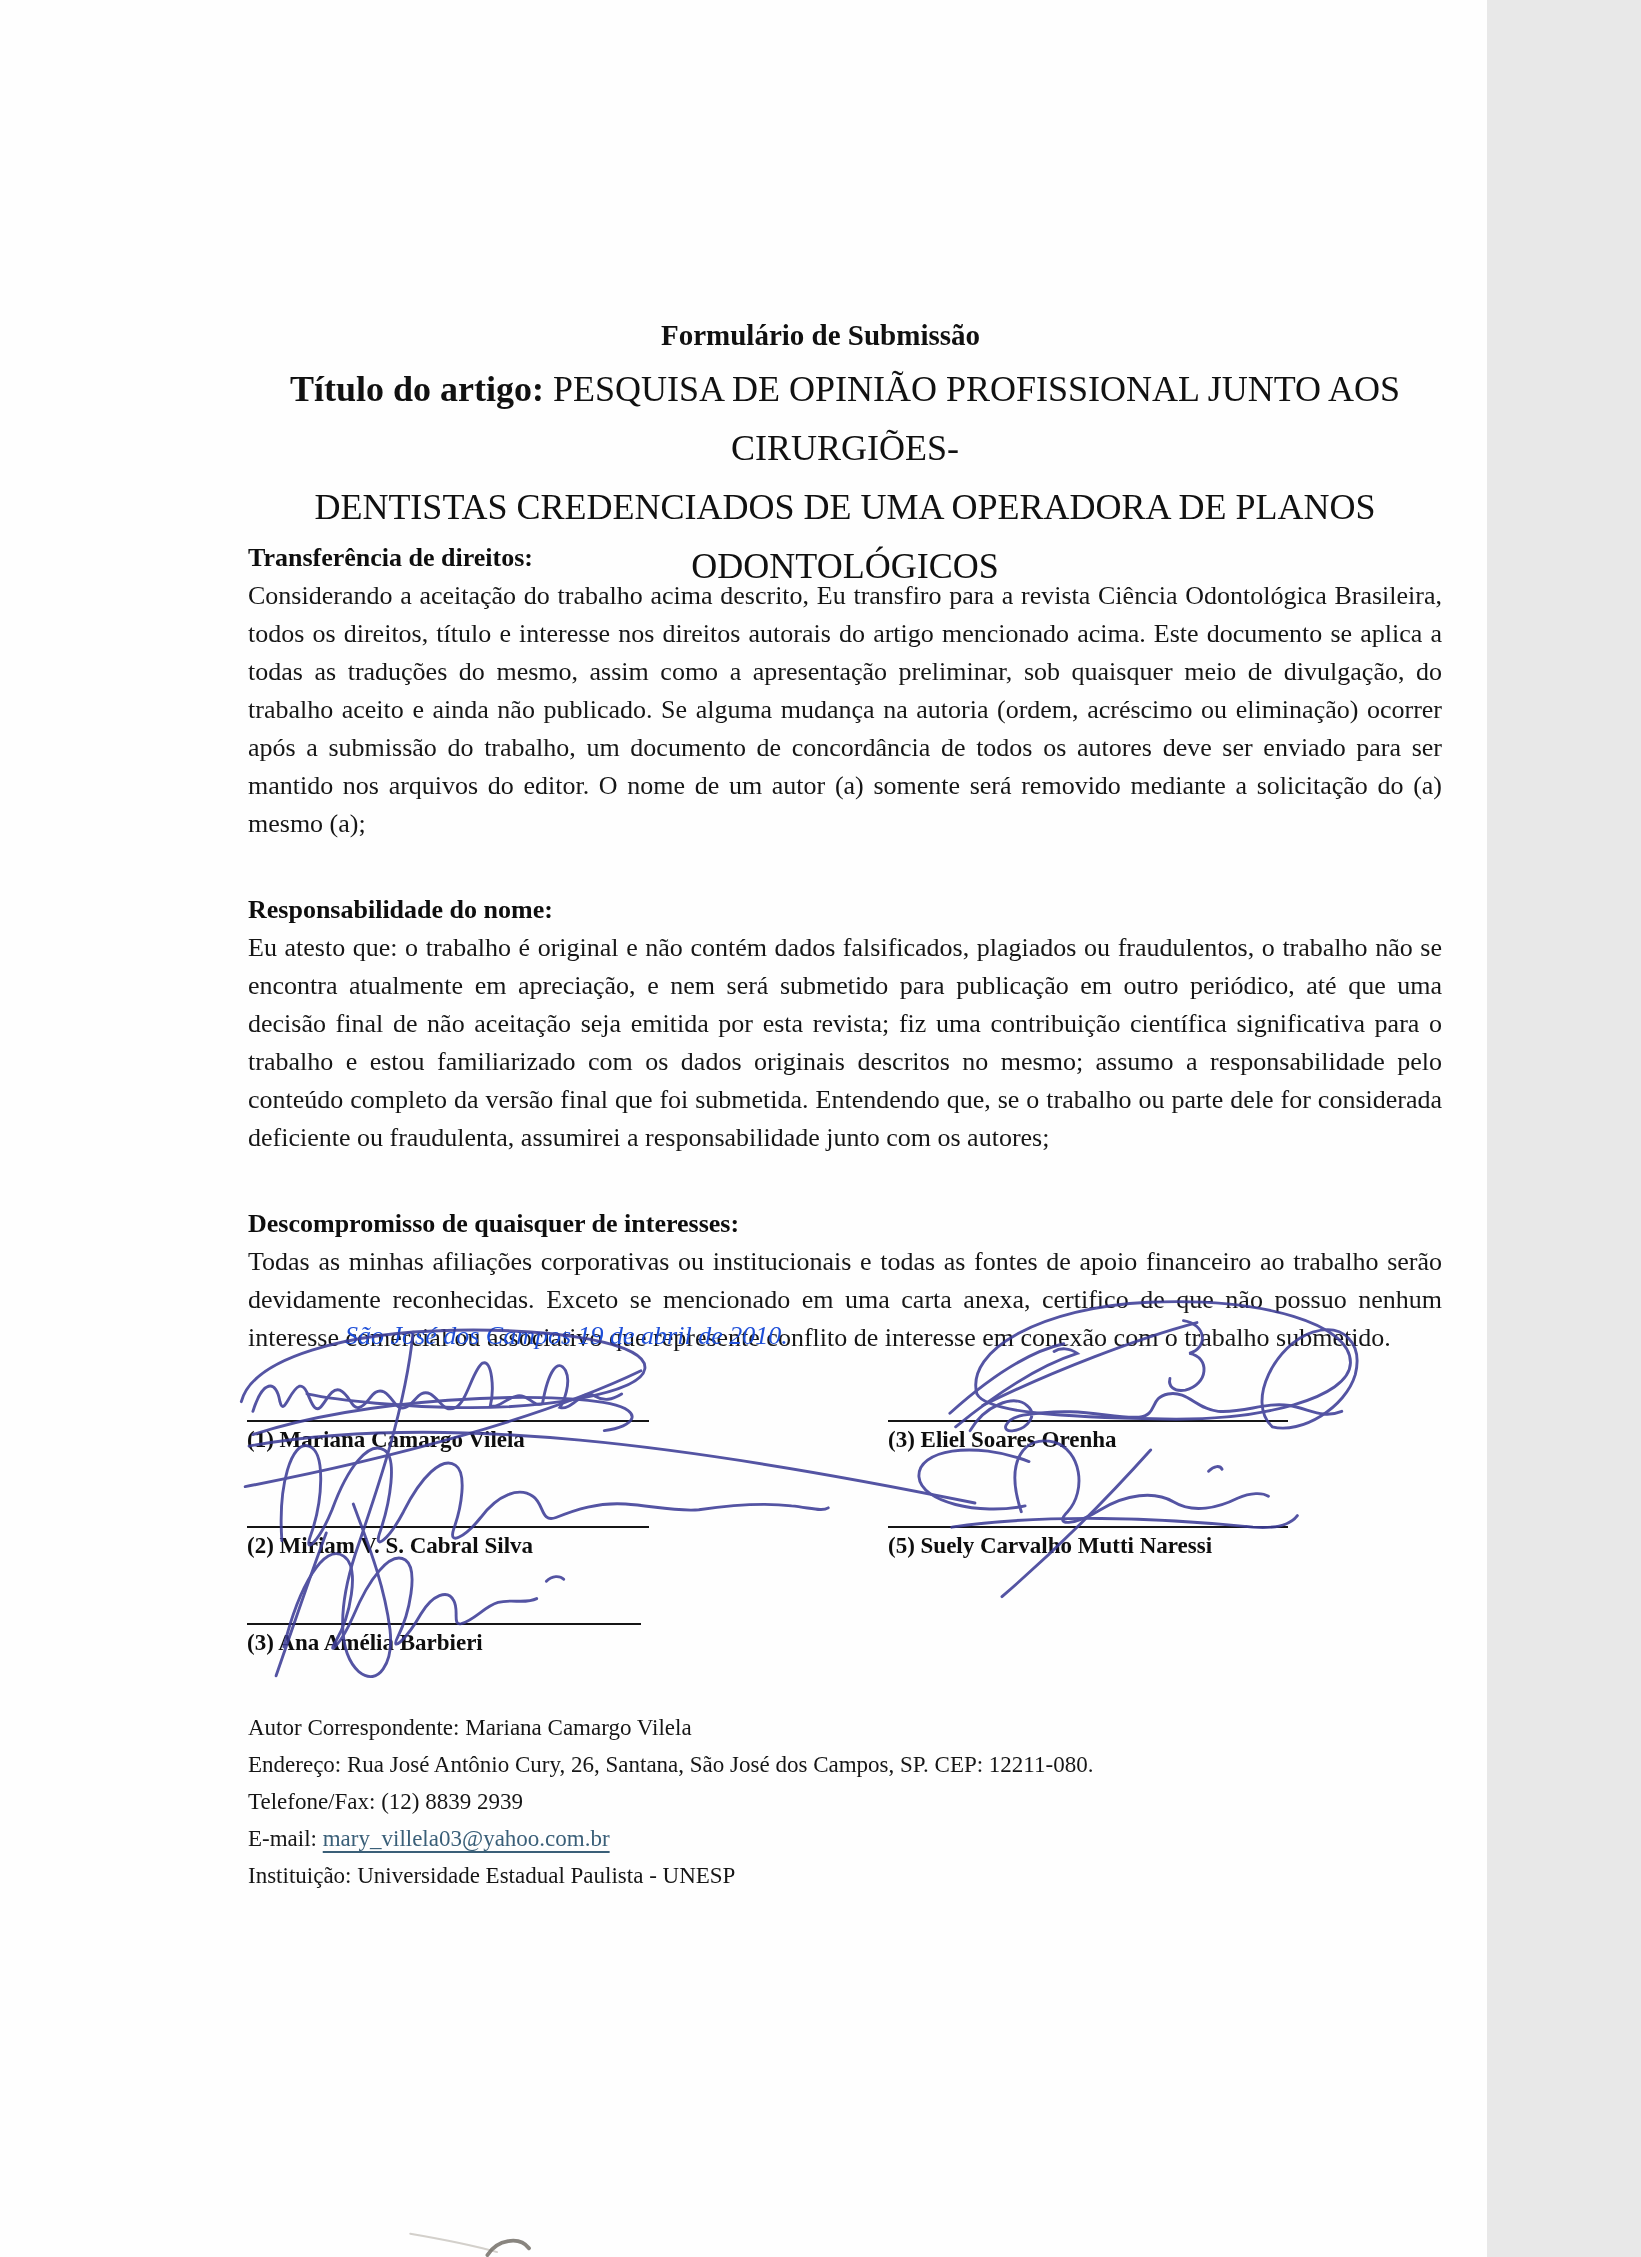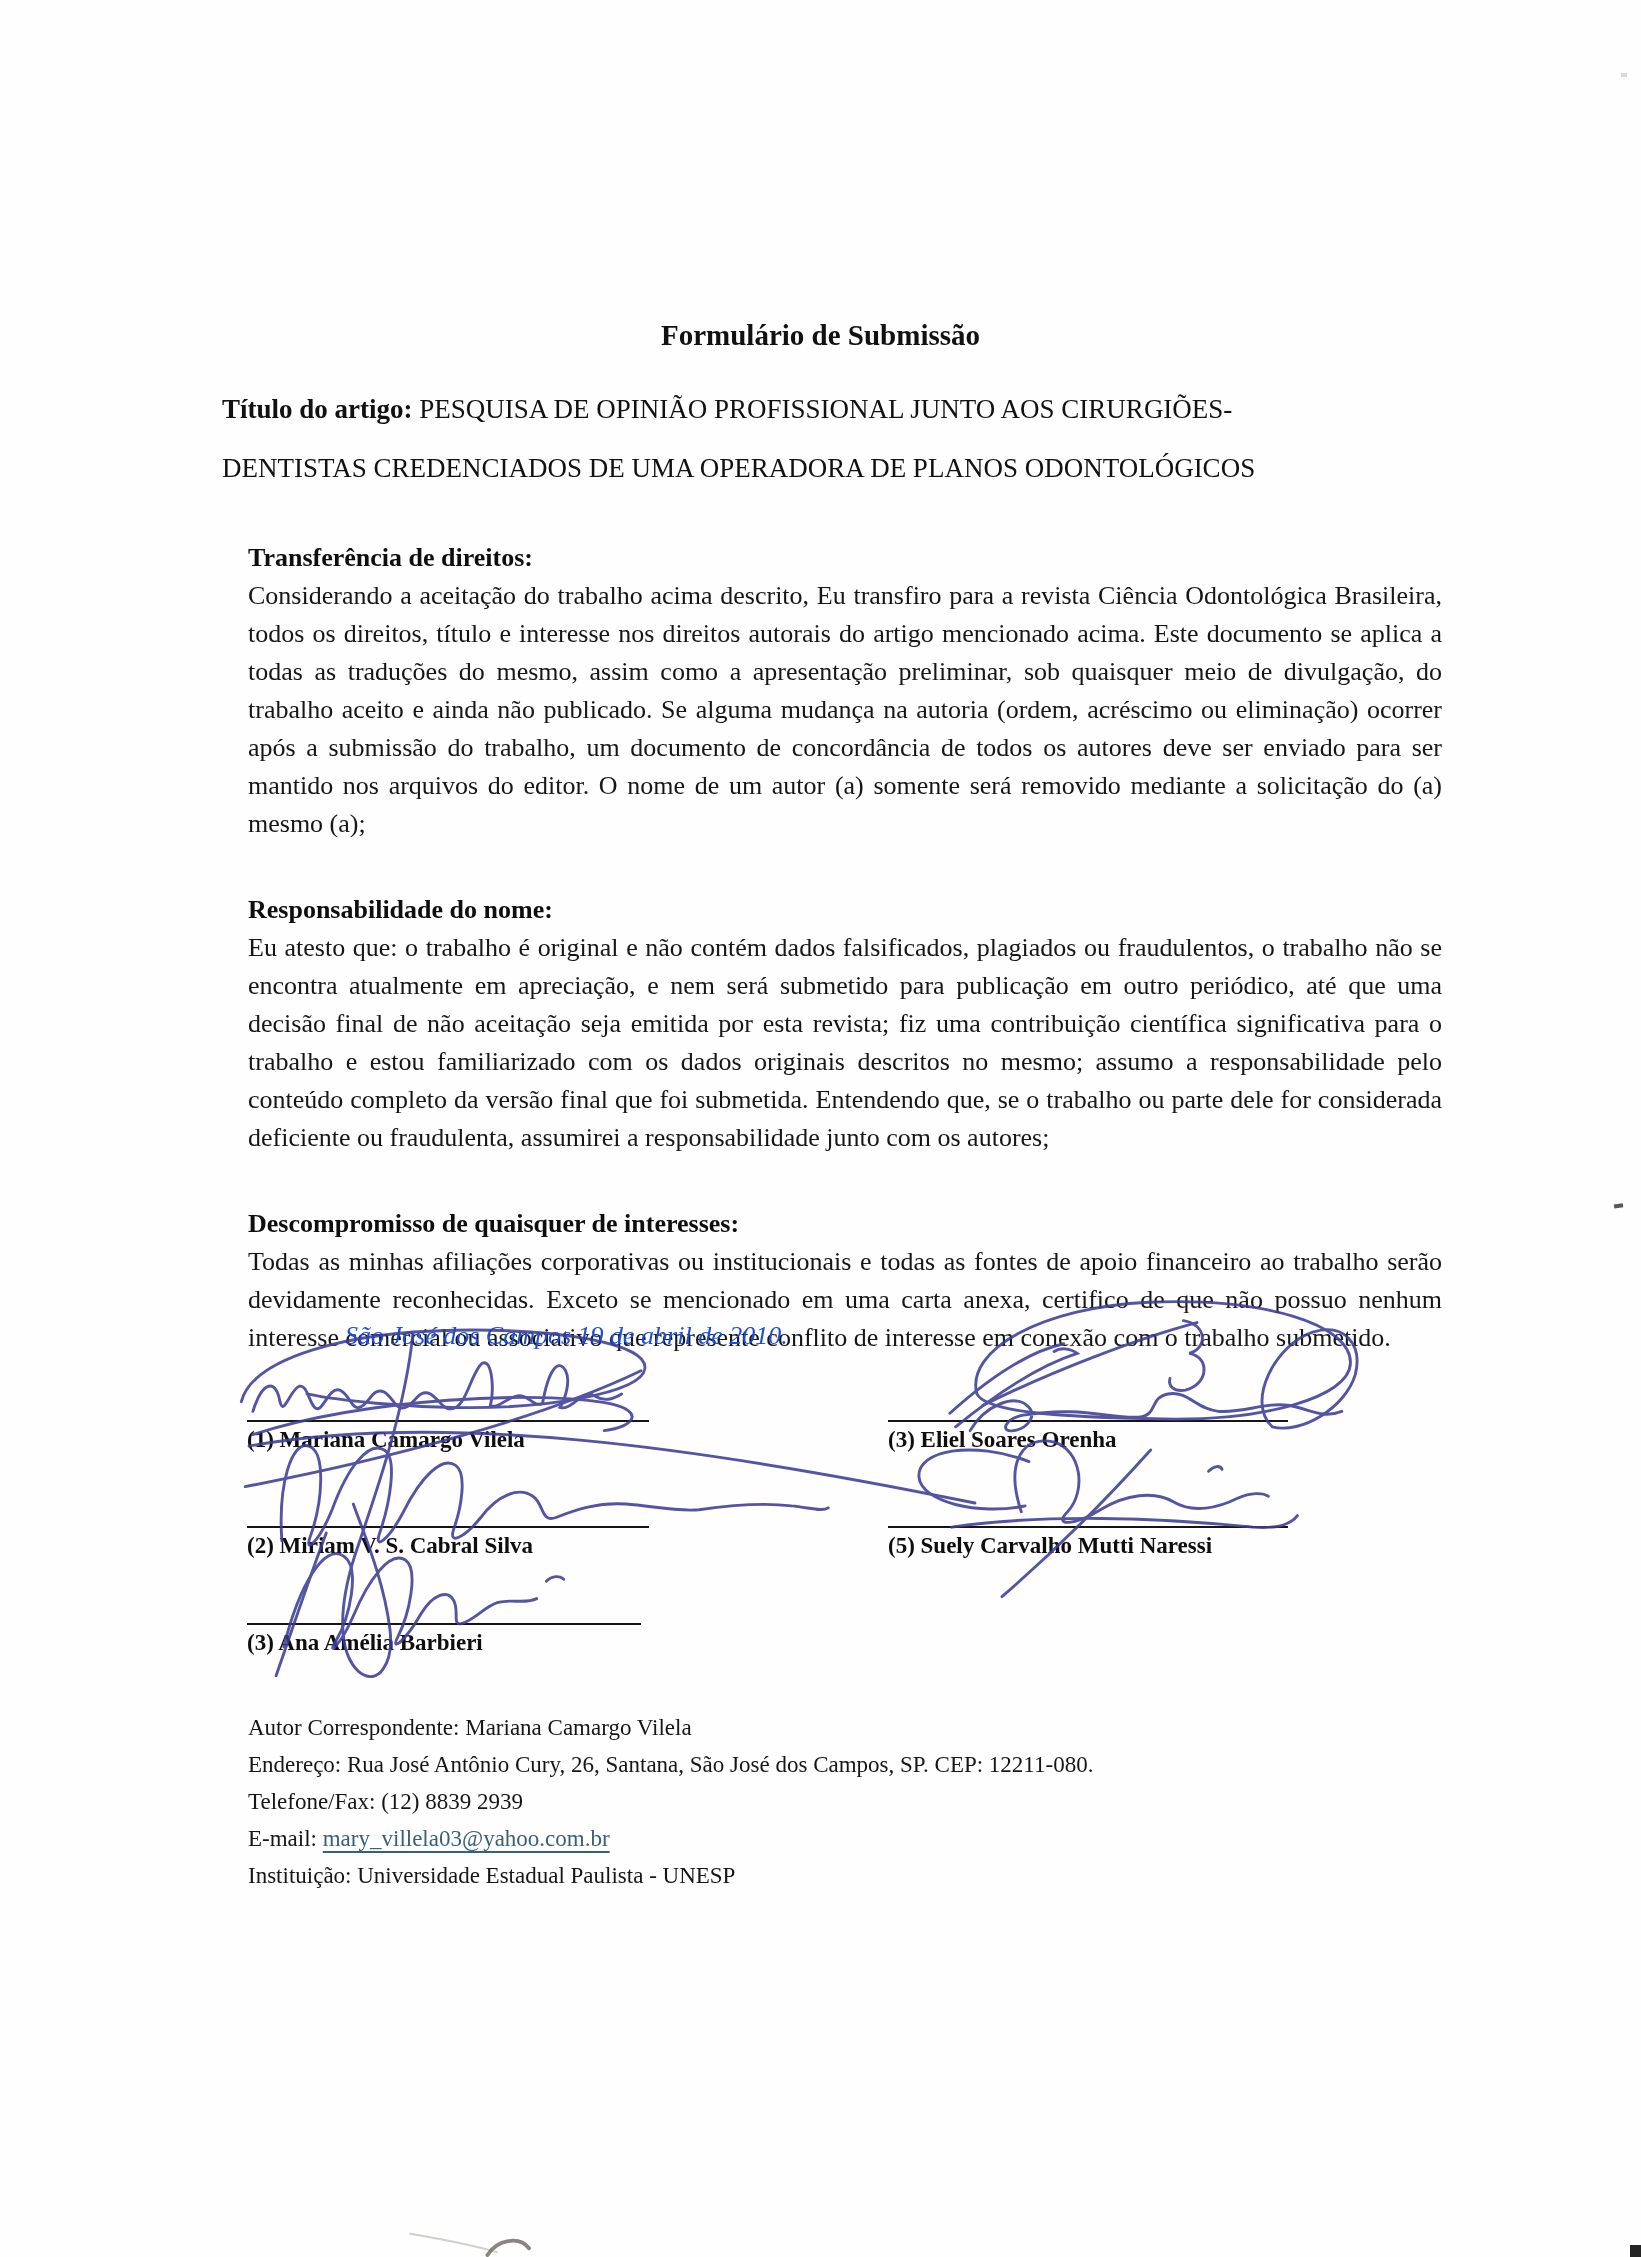--- a/index.html
+++ b/index.html
@@ -1,30 +1,30 @@
 <!DOCTYPE html>
 <html><head>
 <meta charset="utf-8">
 <style>
   html,body{margin:0;padding:0;background:#e8e8e8;}
   .page{
     position:relative;
-    width:1641px;height:2257px;
+    width:1487px;height:2257px;
     background:#fefefe;
     font-family:"Liberation Serif","DejaVu Serif",serif;
     color:#161616;
     overflow:hidden;
   }
   .doc-title{
     position:absolute;left:0;top:319px;width:1641px;
     text-align:center;font-weight:700;font-size:29px;color:#111;
   }
   .article-title{
-    position:absolute;left:222px;top:380px;width:1246px;
-    text-align:left;font-size:27px;line-height:59px;color:#111;
+    position:absolute;left:222px;top:360px;width:1246px;
+    text-align:center;font-size:36px;line-height:59px;color:#111;
   }
   .article-title .lbl{font-weight:700;}
   .body-col{
     position:absolute;left:248px;top:491px;width:1194px;
     font-size:26px;line-height:38px;text-align:justify;
   }
   .sec-heading{font-weight:700;color:#0e0e0e;text-align:left;margin-top:48px;}
   .sec-body{margin:0;}
   .date-line{
     position:absolute;left:345px;top:1321px;

